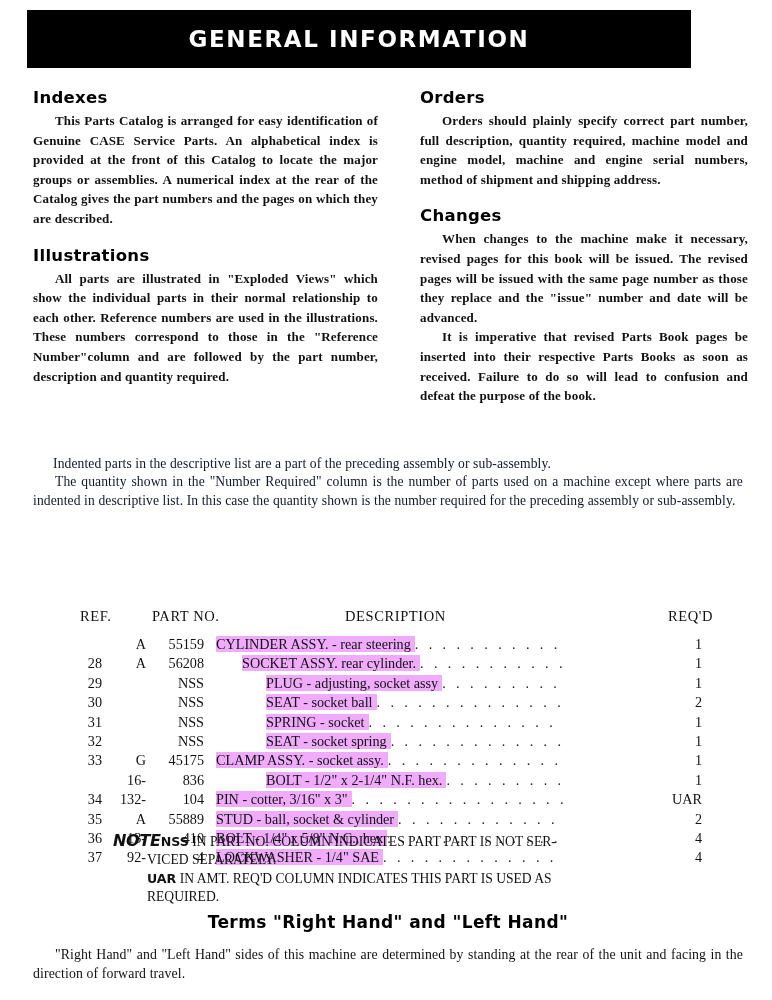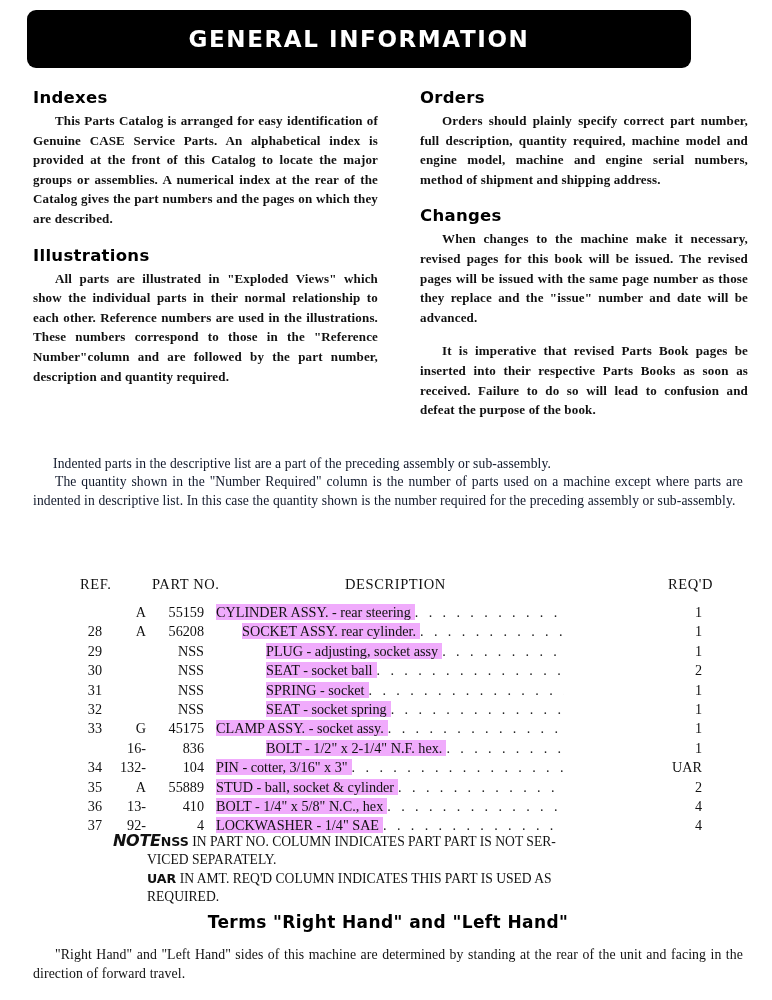--- a/index.html
+++ b/index.html
@@ -27,21 +27,20 @@
   .banner {
     position: absolute;
     left: 27px;
     top: 10px;
     width: 664px;
     height: 58px;
     background: #000000;
     display: flex;
     align-items: center;
     justify-content: center;
-    border-radius: 9px;
   }
   .banner-title {
     color: #ffffff;
     font-family: "DejaVu Sans", sans-serif;
     font-weight: bold;
     font-size: 23px;
     letter-spacing: 1.6px;
   }
 
   
@@ -74,21 +73,21 @@
     padding: 0;
     font-family: "Liberation Serif", serif;
     font-size: 13px;
     line-height: 19.6px;
     text-align: justify;
     text-indent: 22px;
     letter-spacing: 0.15px;
     color: #111;
     font-weight: bold;
   }
-  p.body + p.body { margin-top: 14px; }
+  p.body + p.body { }
 
   
   .indented-block {
     position: absolute;
     left: 33px;
     top: 455px;
     width: 710px;
   }
   h2.center-head {
     font-family: "DejaVu Sans", sans-serif;
@@ -109,21 +108,21 @@
     text-indent: 20px;
     letter-spacing: 0.1px;
     color: #0f172a;
   }
   p.wide.cont { text-indent: 22px; }
 
   
   .parts-table {
     position: absolute;
     left: 0px;
-    top: 576px;
+    top: 608px;
     width: 648px;
     font-family: "Liberation Serif", serif;
     font-size: 14.2px;
     color: #111;
   }
   .thead {
     position: relative;
     height: 28px;
   }
   .th {

